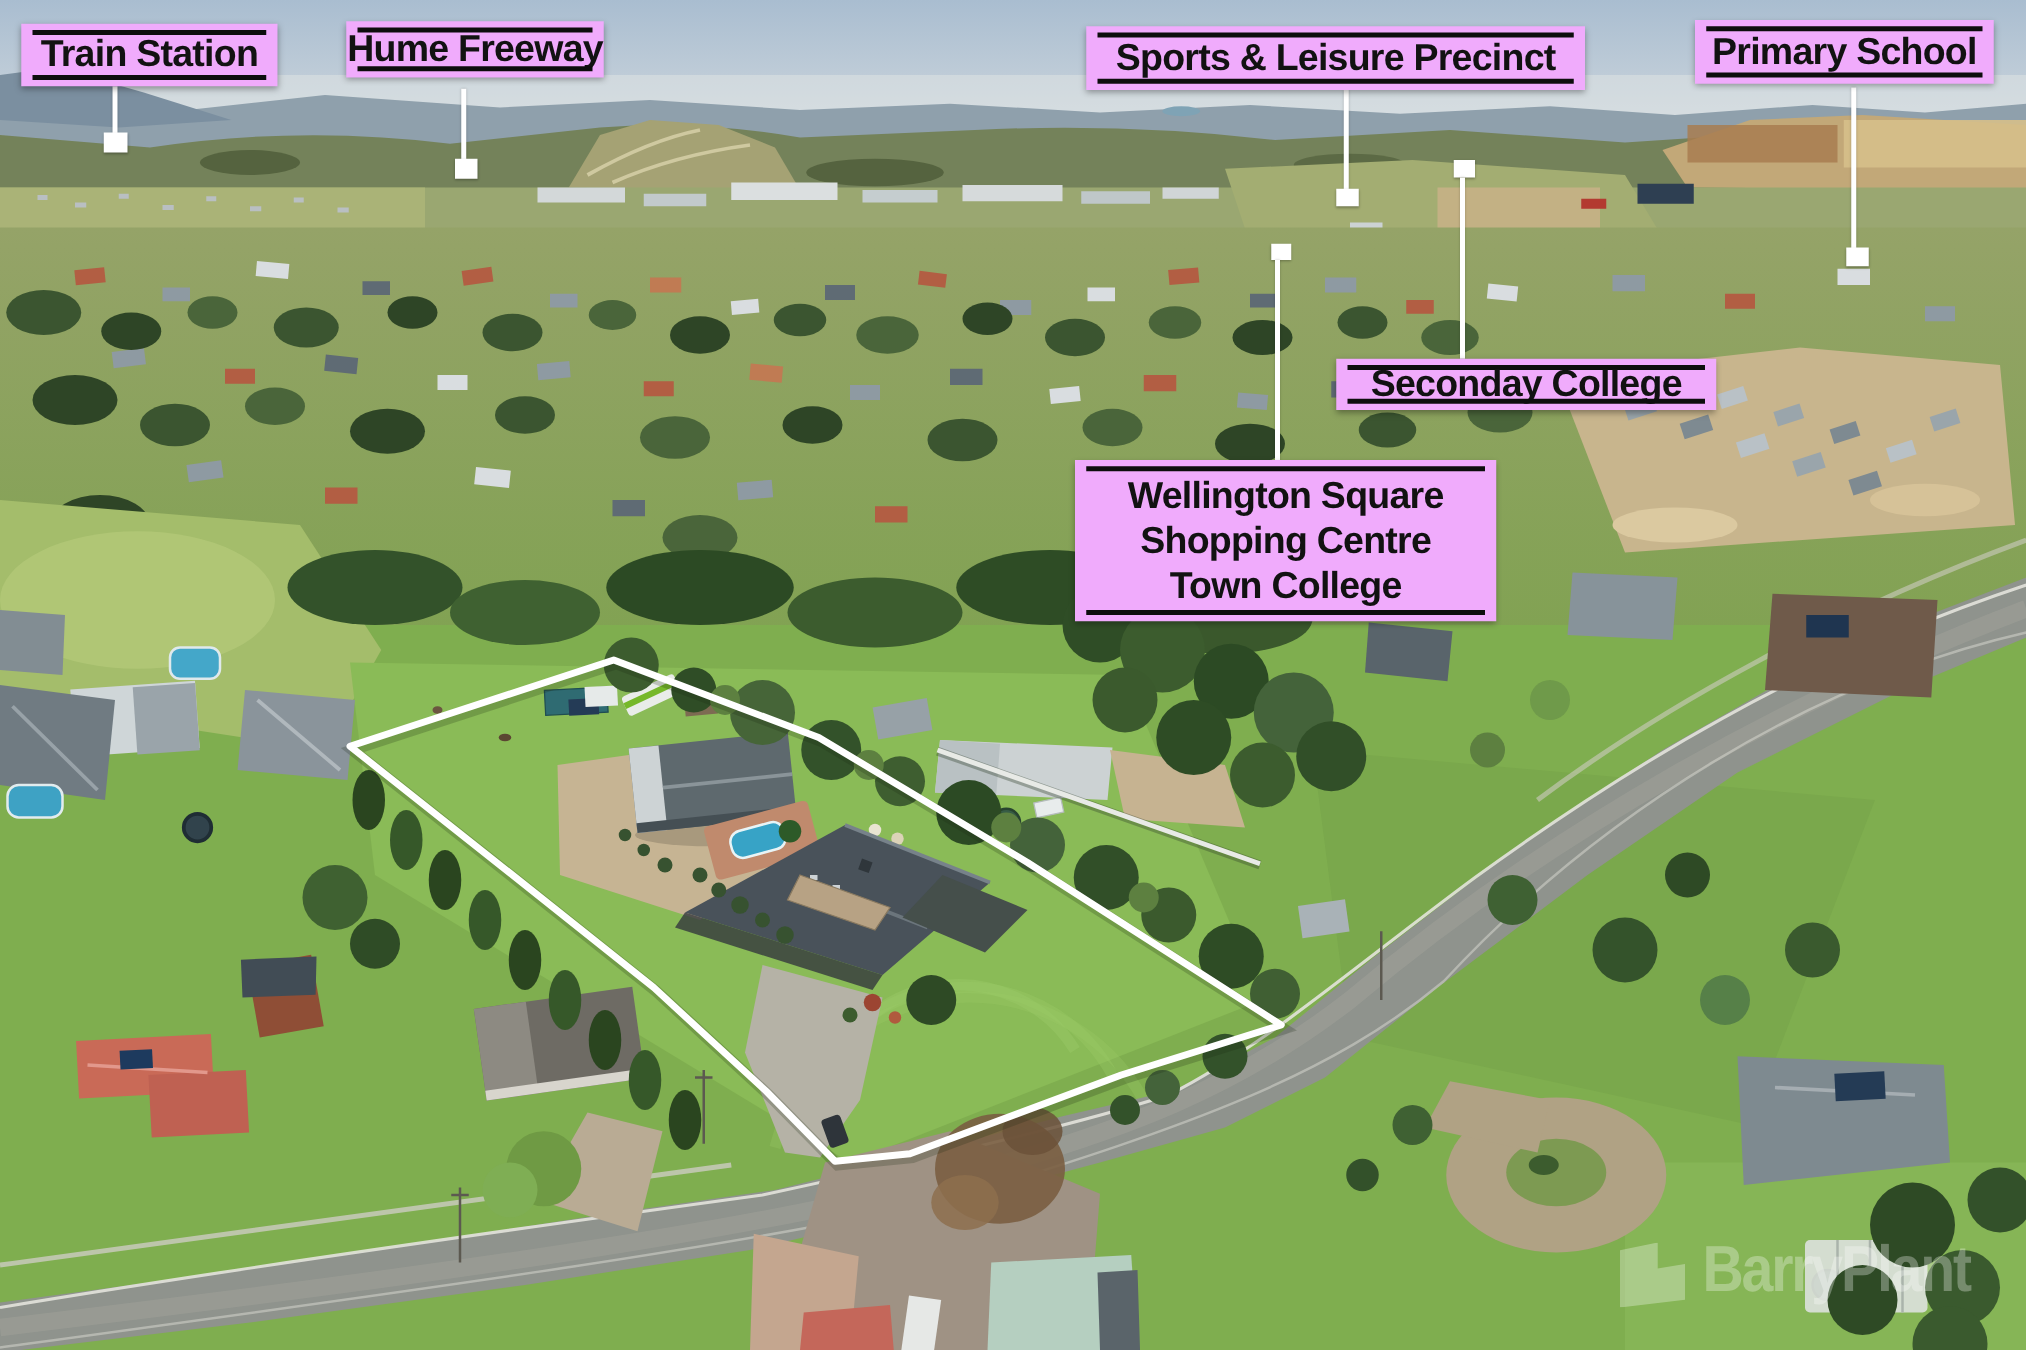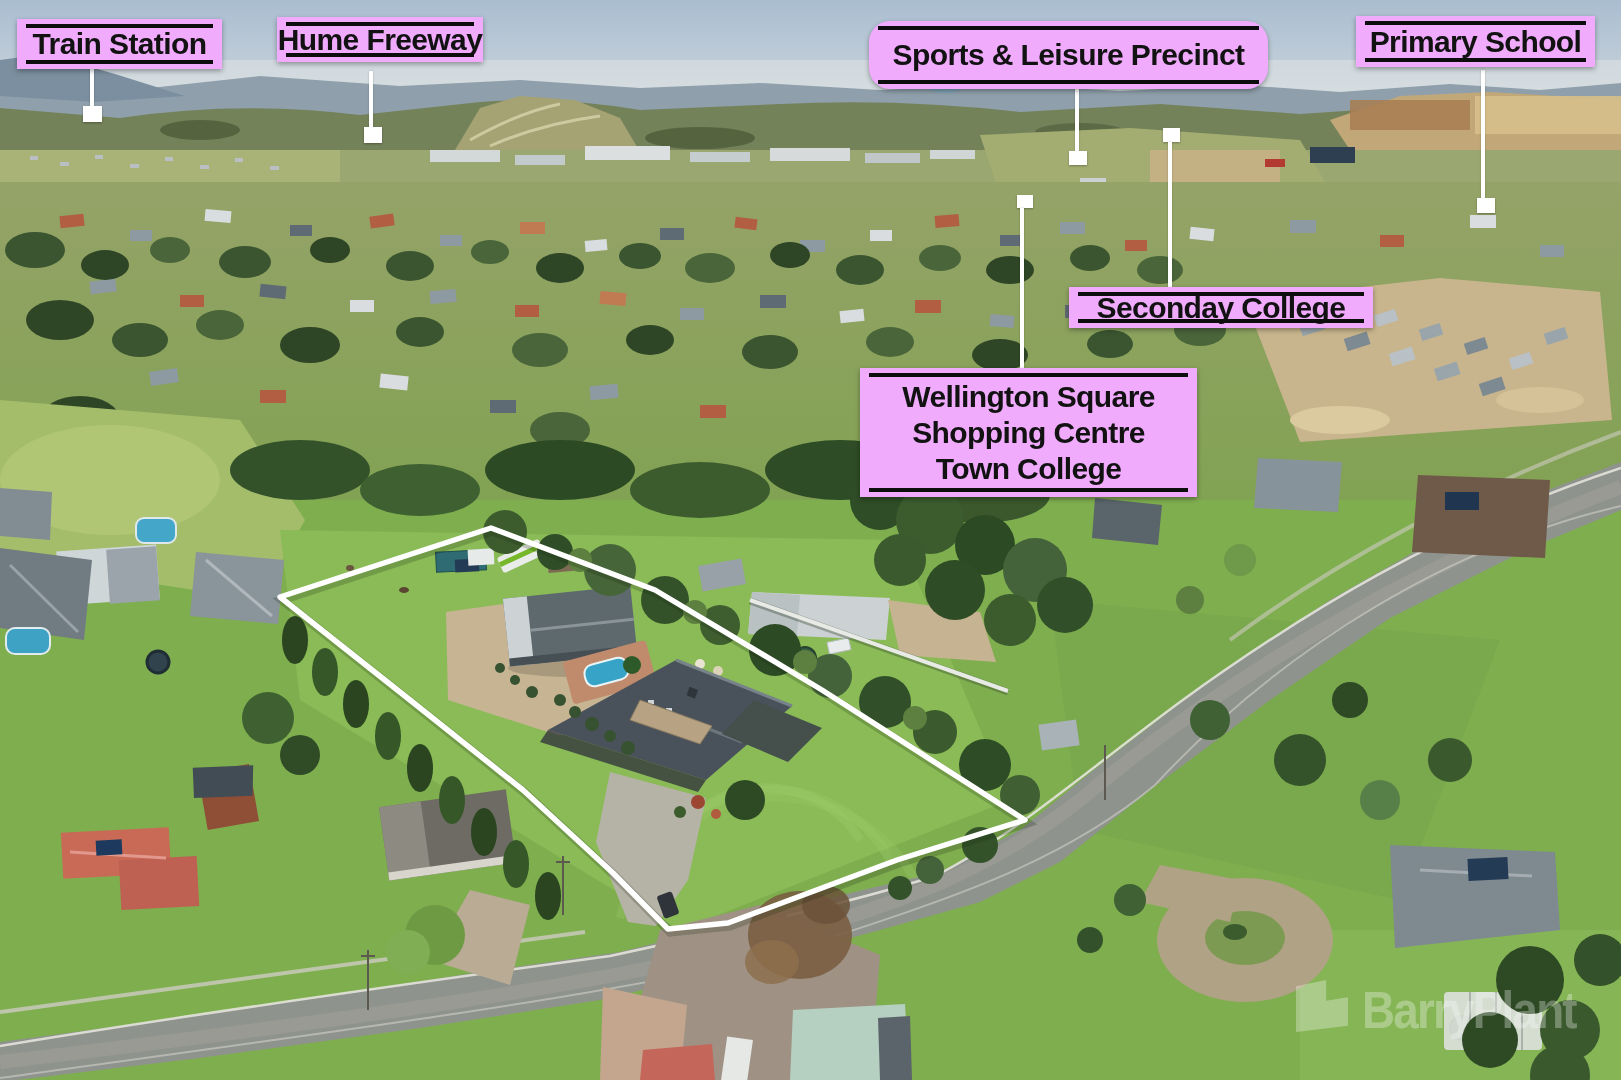--- a/index.html
+++ b/index.html
@@ -10,21 +10,21 @@
   .callout-box .rule{position:absolute;left:9px;right:9px;height:4px;background:#0d0d0d;}
   .callout-box .rule.top{top:5px;}
   .callout-box .rule.bottom{bottom:5px;}
   .callout-box .lbl{position:absolute;left:0;right:0;top:0;bottom:0;
       display:flex;flex-direction:column;align-items:center;justify-content:center;
       color:#121212;font-weight:700;font-size:30px;letter-spacing:-0.6px;line-height:36px;
       white-space:nowrap;}
   .callout-line{position:absolute;background:#ffffff;box-shadow:0 0 2px rgba(0,0,0,.25);}
   .callout-marker{position:absolute;background:#ffffff;box-shadow:0 1px 2px rgba(0,0,0,.3);}
   .watermark{position:absolute;left:1296px;top:980px;width:310px;height:66px;
-      display:flex;align-items:flex-start;gap:14px;opacity:.30;pointer-events:none;}
+      display:flex;align-items:flex-end;gap:14px;opacity:.30;pointer-events:none;}
   .watermark .wm-logo{width:52px;height:52px;background:#ffffff;
       clip-path:polygon(0% 12%,58% 0%,58% 40%,100% 33%,100% 88%,0% 100%);}
   .watermark .wm-text{color:#ffffff;font-weight:700;font-size:52px;letter-spacing:-2px;
       transform:scaleX(.88);transform-origin:left center;white-space:nowrap;}
 </style>
 </head>
 <body>
 
 <div class="stage">
 
@@ -431,21 +431,21 @@
     <div class="lbl">
           <span>Hume Freeway</span>
         </div>
     <div class="rule bottom"></div>
   </div>
 </div>
 
 <div>
   <div class="callout-line" style="left:1075px;top:72px;width:4px;height:80px;"></div>
   <div class="callout-marker" style="left:1069px;top:151px;width:18px;height:14px;"></div>
-  <div class="callout-box" style="left:869px;top:21px;width:399px;height:68px;border-radius:21px;">
+  <div class="callout-box" style="left:869px;top:21px;width:399px;height:51px;">
     <div class="rule top"></div>
     <div class="lbl">
           <span>Sports &amp; Leisure Precinct</span>
         </div>
     <div class="rule bottom"></div>
   </div>
 </div>
 
 <div>
   <div class="callout-line" style="left:1481px;top:70px;width:4px;height:129px;"></div>

